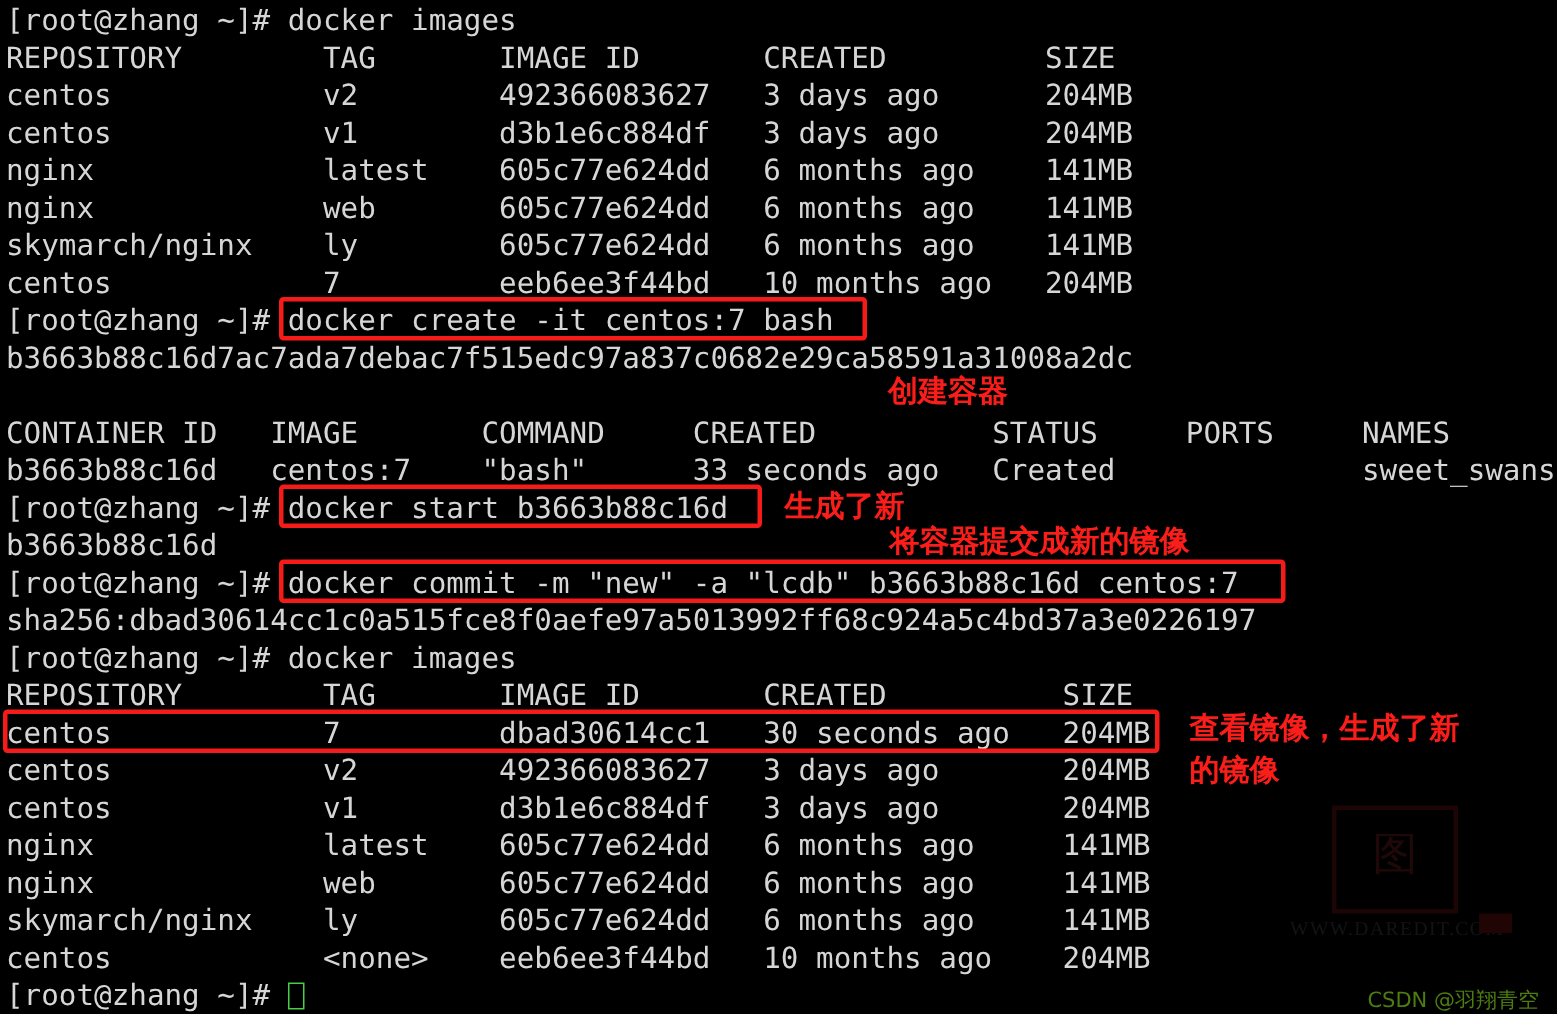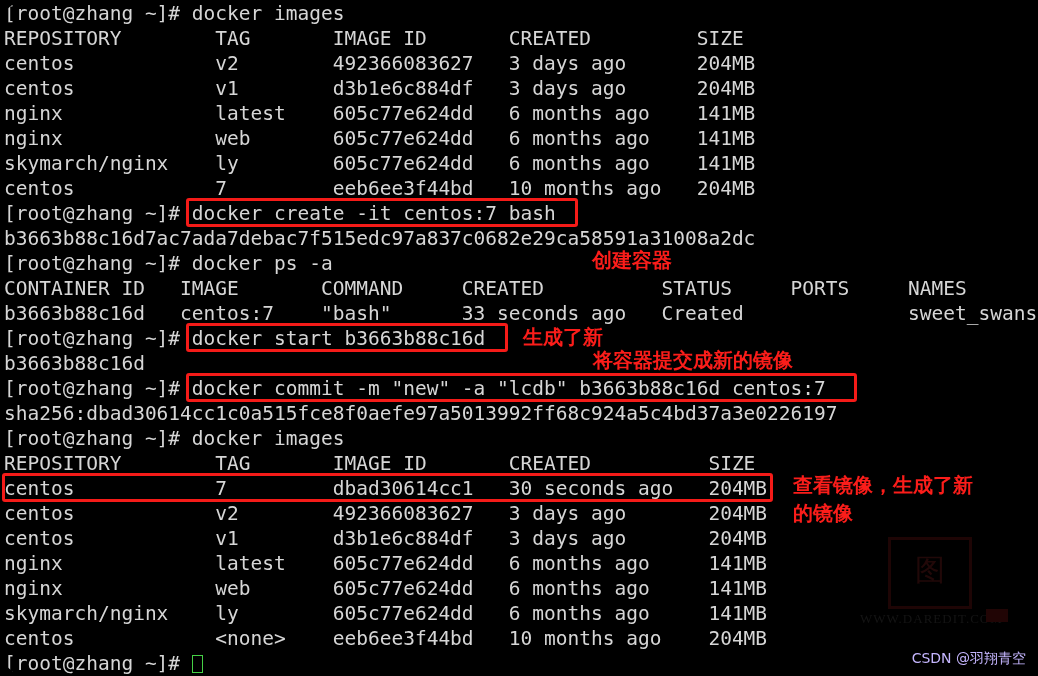--- a/index.html
+++ b/index.html
@@ -7,21 +7,20 @@
     width:1038px;height:676px;
     background:#000;
     font-family:"DejaVu Sans Mono","Liberation Mono",monospace;
     overflow:hidden;
   }
   #screen{
     position:relative;
     width:1038px;height:676px;
     background:#000;
     overflow:hidden;
-    border-radius:28px;
   }
   
   .line{
     position:absolute;
     left:4px;
     white-space:pre;
     font-family:"DejaVu Sans Mono","Liberation Mono",monospace;
     font-size:19.5px;
     line-height:25px;
     letter-spacing:0px;
@@ -58,22 +57,22 @@
   .cursor{
     display:inline-block;
     width:11px;height:18px;
     border:1px solid #45d045;
     background:transparent;
     vertical-align:-3px;
     box-sizing:border-box;
   }
   .credit{
     position:absolute;
-    right:12px;bottom:8px;
-    color:#c4b5fd;
+    right:12px;bottom:0;
+    color:#4d7c0f;
     font-family:"DejaVu Sans","Liberation Sans",sans-serif;
     font-size:14px;
     white-space:pre;
     text-align:right;
   }
   .watermark{
     position:absolute;
     right:18px; top:535px;
     width:160px;height:110px;
     opacity:0.16;
@@ -114,21 +113,20 @@
   <div class="line r0">[root@zhang ~]# docker images</div>
   <div class="line r1">REPOSITORY        TAG       IMAGE ID       CREATED         SIZE</div>
   <div class="line r2">centos            v2        492366083627   3 days ago      204MB</div>
   <div class="line r3">centos            v1        d3b1e6c884df   3 days ago      204MB</div>
   <div class="line r4">nginx             latest    605c77e624dd   6 months ago    141MB</div>
   <div class="line r5">nginx             web       605c77e624dd   6 months ago    141MB</div>
   <div class="line r6">skymarch/nginx    ly        605c77e624dd   6 months ago    141MB</div>
   <div class="line r7">centos            7         eeb6ee3f44bd   10 months ago   204MB</div>
   <div class="line r8">[root@zhang ~]# docker create -it centos:7 bash</div>
   <div class="line r9">b3663b88c16d7ac7ada7debac7f515edc97a837c0682e29ca58591a31008a2dc</div>
-  <div class="line r10">[root@zhang ~]# docker ps -a</div>
   <div class="line r11">CONTAINER ID   IMAGE       COMMAND     CREATED          STATUS     PORTS     NAMES</div>
   <div class="line r12">b3663b88c16d   centos:7    "bash"      33 seconds ago   Created              sweet_swanson</div>
   <div class="line r13">[root@zhang ~]# docker start b3663b88c16d</div>
   <div class="line r14">b3663b88c16d</div>
   <div class="line r15">[root@zhang ~]# docker commit -m "new" -a "lcdb" b3663b88c16d centos:7</div>
   <div class="line r16">sha256:dbad30614cc1c0a515fce8f0aefe97a5013992ff68c924a5c4bd37a3e0226197</div>
   <div class="line r17">[root@zhang ~]# docker images</div>
   <div class="line r18">REPOSITORY        TAG       IMAGE ID       CREATED          SIZE</div>
   <div class="line r19">centos            7         dbad30614cc1   30 seconds ago   204MB</div>
   <div class="line r20">centos            v2        492366083627   3 days ago       204MB</div>

